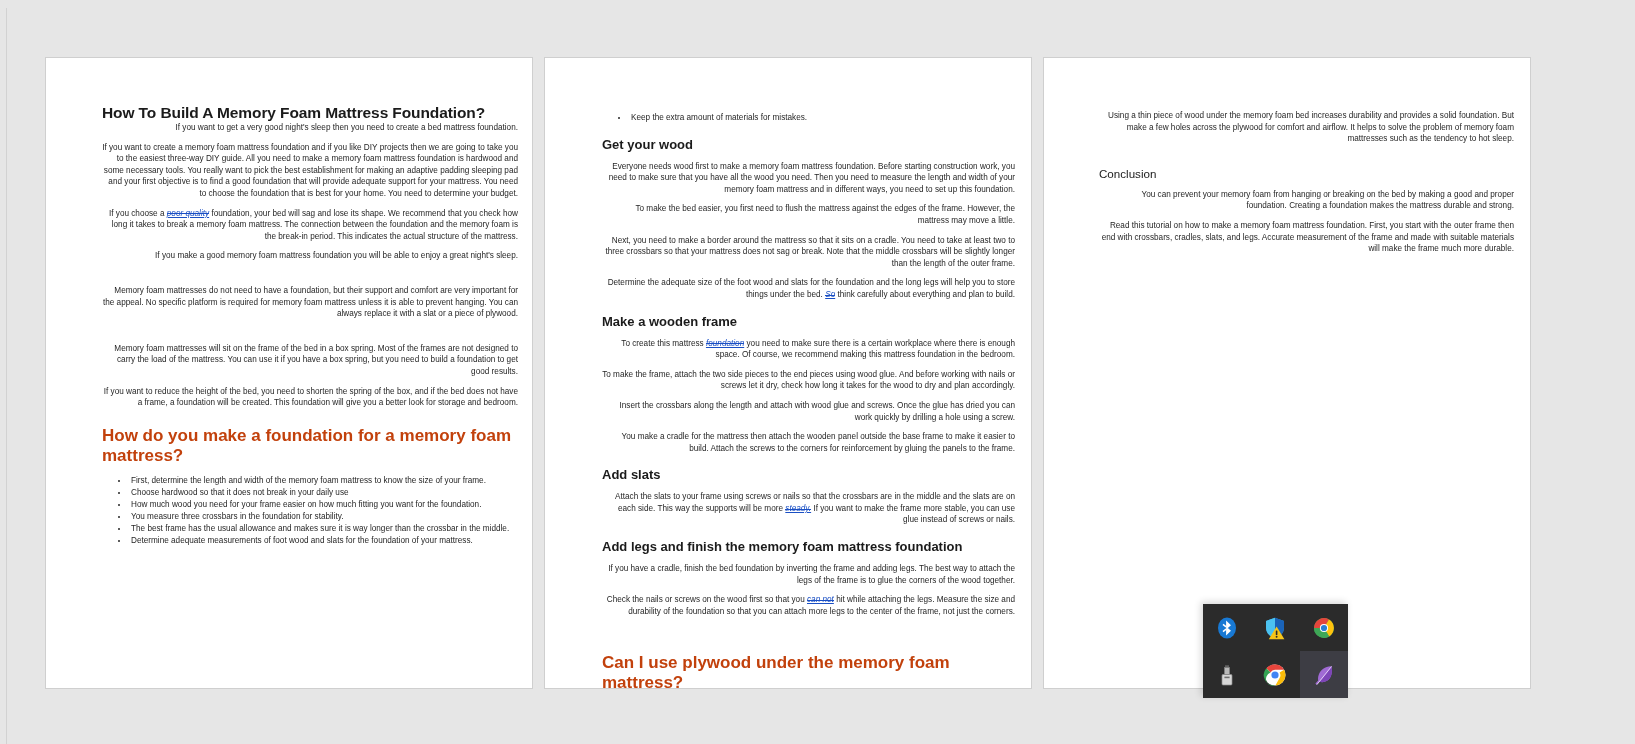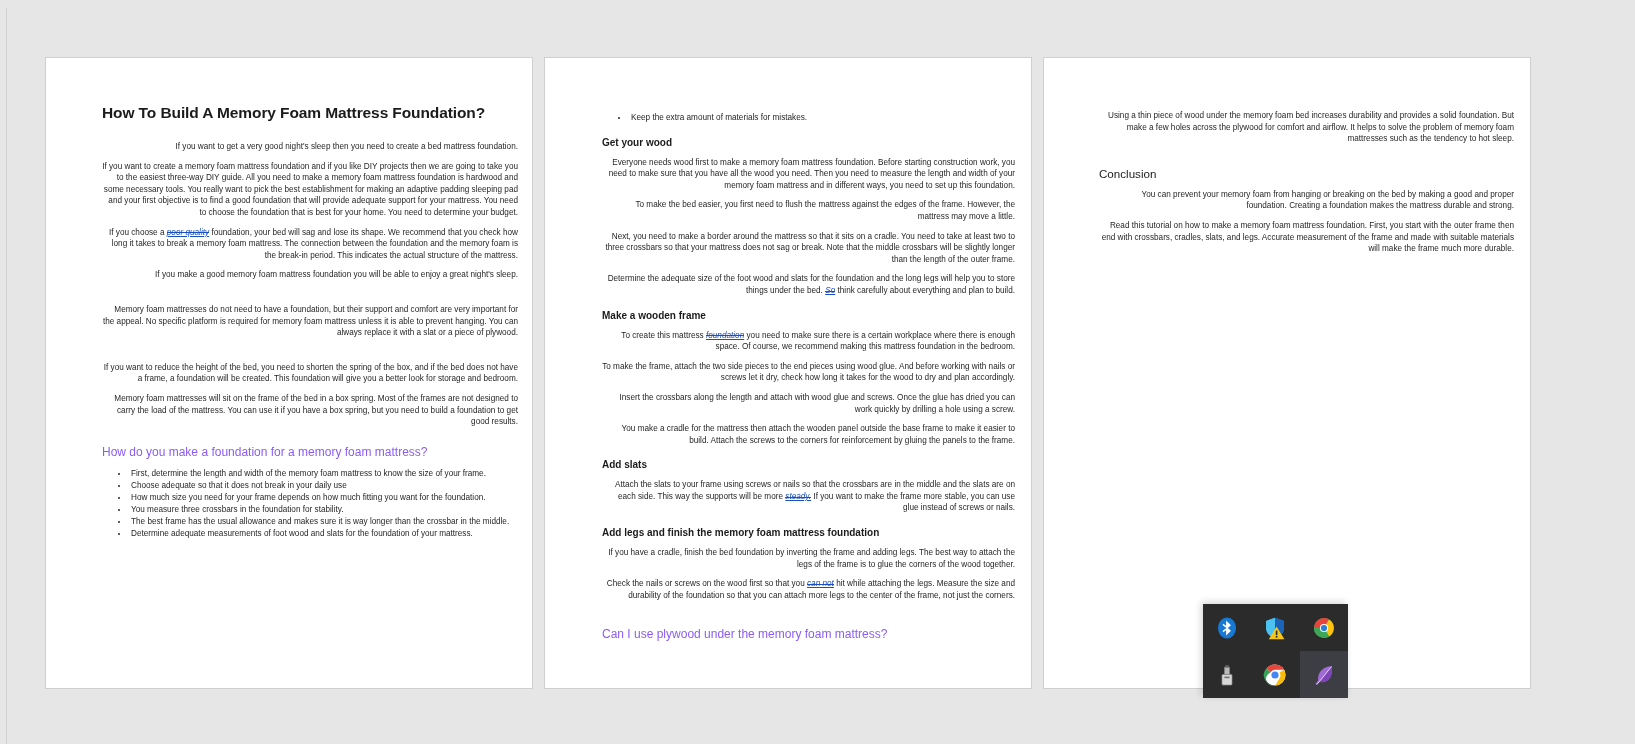--- a/index.html
+++ b/index.html
@@ -59,38 +59,38 @@
     top: 46px;
   }
   .page.page-2 .page-inner { left: 57px; right: 16px; top: 52px; }
   .page.page-3 .page-inner { left: 55px; right: 16px; top: 52px; }
 
   
   .h1 {
     font-size: 15.5px;
     font-weight: bold;
     color: #1b1b1b;
-    margin: 0 0 19px 0;
+    margin: 0 0 0 0;
     letter-spacing: -0.1px;
   }
   .h2 {
-    font-size: 12px;
-    font-weight: normal;
-    color: #8b5cf6;
+    font-size: 17px;
+    font-weight: bold;
+    color: #c2410c;
     margin: 17px 0 9px 0;
   }
-  .h2.loose { margin-top: 26px; }
+  .h2.loose { margin-top: 36px; }
   .h3 {
     font-size: 11.6px;
     font-weight: normal;
     color: #1b1b1b;
     margin: 22px 0 9px 0;
   }
   .h4 {
-    font-size: 10px;
+    font-size: 13px;
     font-weight: bold;
     color: #1b1b1b;
     margin: 13px 0 9px 0;
   }
   p.body {
     font-size: 8.2px;
     line-height: 11.6px;
     color: #262626;
     margin: 0 0 8px 0;
     text-align: right;
@@ -165,31 +165,31 @@
 
         <p class="body">If you want to create a memory foam mattress foundation and if you like DIY projects then we are going to take you to the easiest three-way DIY guide. All you need to make a memory foam mattress foundation is hardwood and some necessary tools. You really want to pick the best establishment for making an adaptive padding sleeping pad and your first objective is to find a good foundation that will provide adequate support for your mattress. You need to choose the foundation that is best for your home. You need to determine your budget.</p>
 
         <p class="body"><span>If you choose a </span><a class="strikelink" href="#">poor quality</a><span> foundation, your bed will sag and lose its shape. We recommend that you check how long it takes to break a memory foam mattress. The connection between the foundation and the memory foam is the break-in period. This indicates the actual structure of the mattress.</span></p>
 
         <p class="body gap-after">If you make a good memory foam mattress foundation you will be able to enjoy a great night's sleep.</p>
 
 
         <p class="body gap-after">Memory foam mattresses do not need to have a foundation, but their support and comfort are very important for the appeal. No specific platform is required for memory foam mattress unless it is able to prevent hanging. You can always replace it with a slat or a piece of plywood.</p>
 
+        <p class="body">Memory foam mattresses will sit on the frame of the bed in a box spring. Most of the frames are not designed to carry the load of the mattress. You can use it if you have a box spring, but you need to build a foundation to get good results.</p>
+
         <p class="body">If you want to reduce the height of the bed, you need to shorten the spring of the box, and if the bed does not have a frame, a foundation will be created. This foundation will give you a better look for storage and bedroom.</p>
-
-        <p class="body">Memory foam mattresses will sit on the frame of the bed in a box spring. Most of the frames are not designed to carry the load of the mattress. You can use it if you have a box spring, but you need to build a foundation to get good results.</p>
 
         <h2 class="h2">How do you make a foundation for a memory foam mattress?</h2>
 
 
         <ul class="bullets">
           <li>First, determine the length and width of the memory foam mattress to know the size of your frame.</li>
-          <li>Choose adequate so that it does not break in your daily use</li>
-          <li>How much size you need for your frame depends on how much fitting you want for the foundation.</li>
+          <li>Choose hardwood so that it does not break in your daily use</li>
+          <li>How much wood you need for your frame easier on how much fitting you want for the foundation.</li>
           <li>You measure three crossbars in the foundation for stability.</li>
           <li>The best frame has the usual allowance and makes sure it is way longer than the crossbar in the middle.</li>
           <li>Determine adequate measurements of foot wood and slats for the foundation of your mattress.</li>
         </ul>
       </div>
     </div>
 
     <div class="page page-2">
       <div class="page-inner">
         <ul class="bullets">

